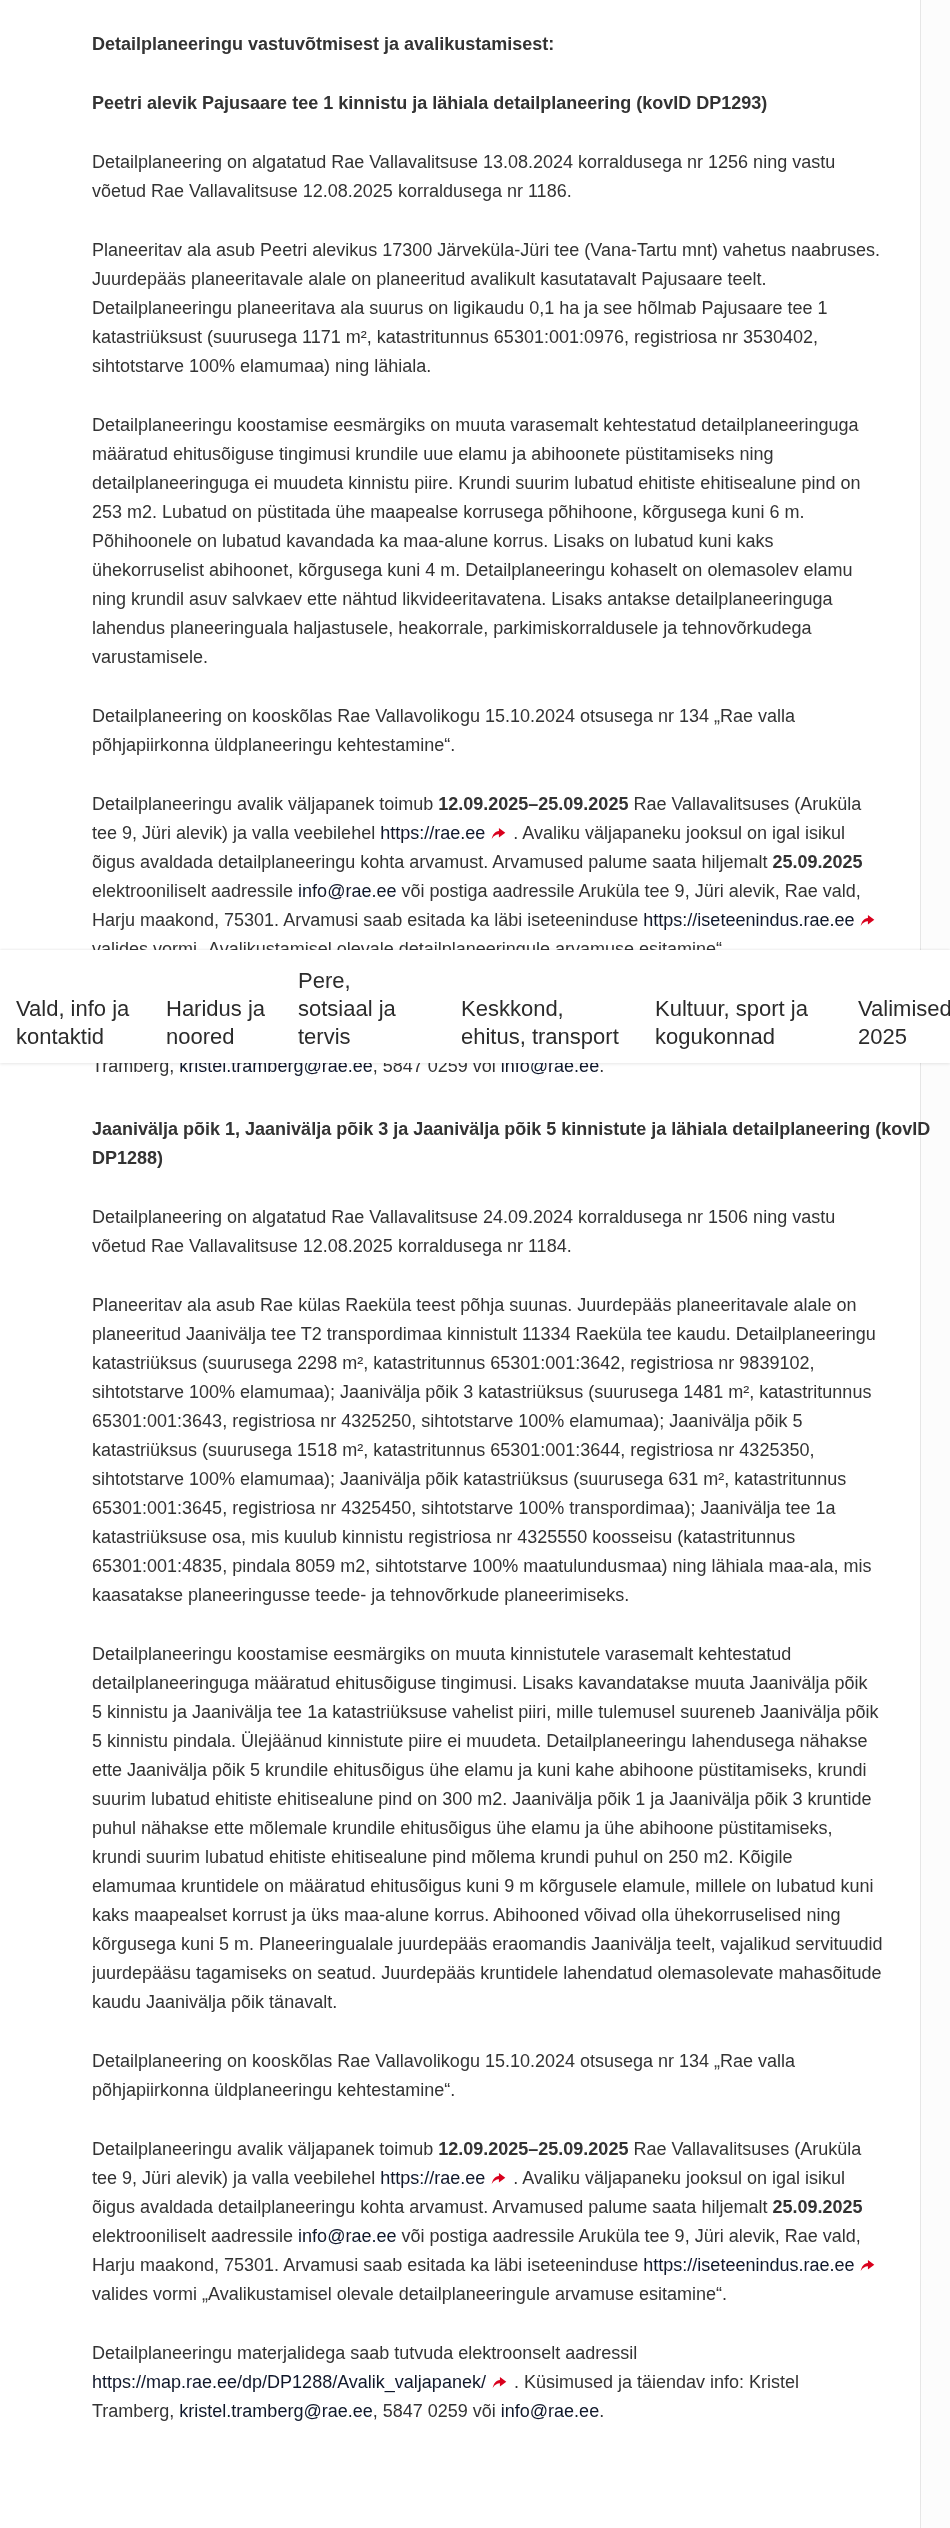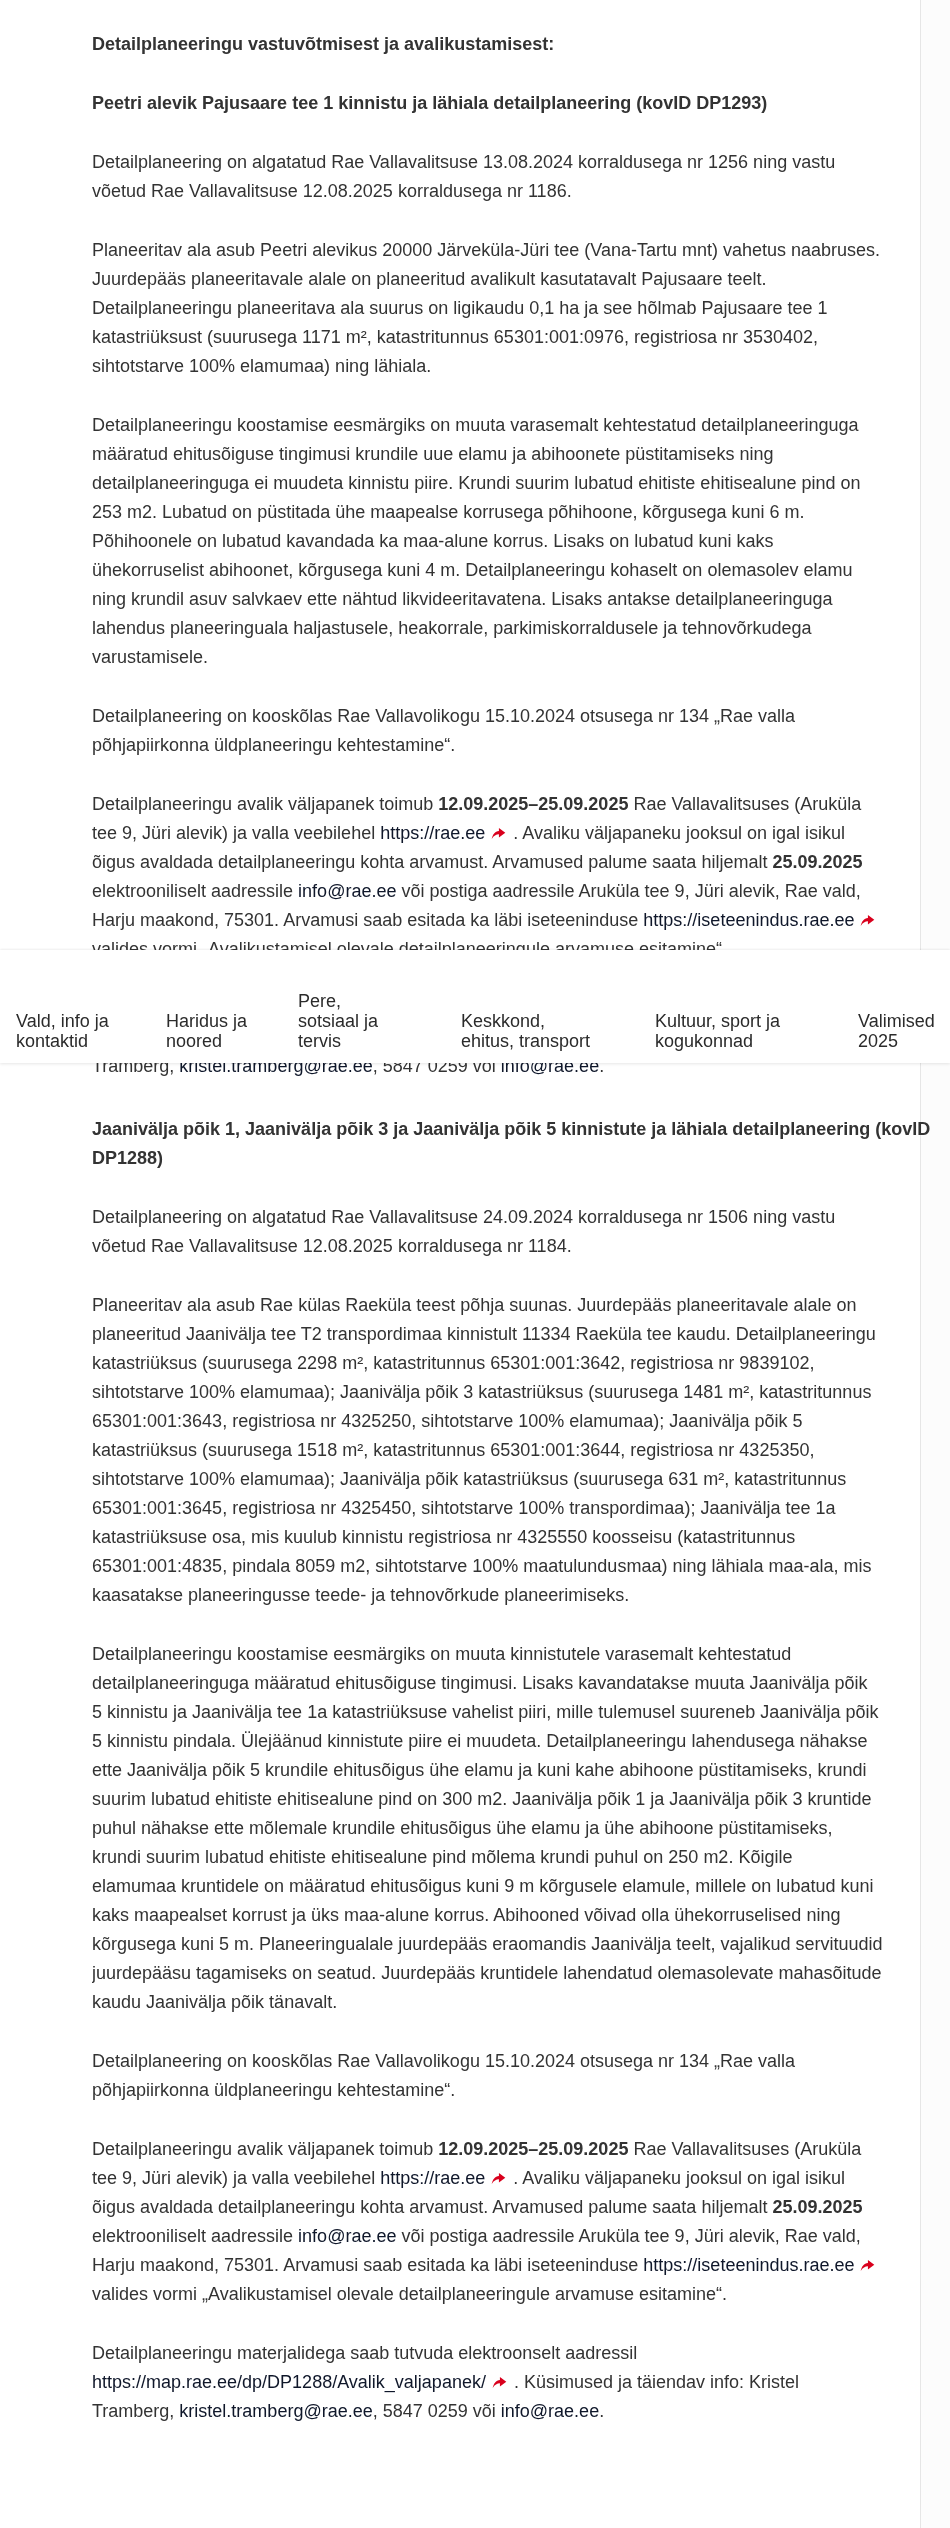--- a/index.html
+++ b/index.html
@@ -21,42 +21,42 @@
     overflow:hidden;letter-spacing:0;
   }
   .seg-b{font-weight:700;text-align:right;}
   .seg-l{color:#0f172a;}
   .arrow-wrap{display:inline-block;vertical-align:-3px;margin-left:5px;margin-right:1px;}
   .navbar{
     position:absolute;left:0;top:950px;width:950px;height:113px;background:#ffffff;
     z-index:10;box-shadow:0 1px 3px rgba(0,0,0,0.10), 0 -1px 2px rgba(0,0,0,0.05);
   }
   .nav-item{
-    position:absolute;bottom:12px;font-size:18px;line-height:20px;
+    position:absolute;bottom:12px;font-size:22px;line-height:28px;
     color:#2b2b2b;white-space:nowrap;cursor:pointer;margin-top:16px;
   }
 </style>
 </head>
 <body>
 
 <div class="side-strip"></div>
 
 <main class="content">
     <div class="block h">
       <div class="line"><span>Detailplaneeringu vastuvõtmisest ja avalikustamisest:</span></div>
     </div>
     <div class="block h">
       <div class="line"><span>Peetri alevik Pajusaare tee 1 kinnistu ja lähiala detailplaneering (kovID DP1293)</span></div>
     </div>
     <div class="block p">
       <div class="line"><span>Detailplaneering on algatatud Rae Vallavalitsuse 13.08.2024 korraldusega nr 1256 ning vastu</span></div>
       <div class="line"><span>võetud Rae Vallavalitsuse 12.08.2025 korraldusega nr 1186.</span></div>
     </div>
     <div class="block p">
-      <div class="line"><span>Planeeritav ala asub Peetri alevikus 20000 Järveküla-Jüri tee (Vana-Tartu mnt) vahetus naabruses.</span></div>
+      <div class="line"><span>Planeeritav ala asub Peetri alevikus 17300 Järveküla-Jüri tee (Vana-Tartu mnt) vahetus naabruses.</span></div>
       <div class="line"><span>Juurdepääs planeeritavale alale on planeeritud avalikult kasutatavalt Pajusaare teelt.</span></div>
       <div class="line"><span>Detailplaneeringu planeeritava ala suurus on ligikaudu 0,1 ha ja see hõlmab Pajusaare tee 1</span></div>
       <div class="line"><span>katastriüksust (suurusega 1171 m², katastritunnus 65301:001:0976, registriosa nr 3530402,</span></div>
       <div class="line"><span>sihtotstarve 100% elamumaa) ning lähiala.</span></div>
     </div>
     <div class="block p">
       <div class="line"><span>Detailplaneeringu koostamise eesmärgiks on muuta varasemalt kehtestatud detailplaneeringuga</span></div>
       <div class="line"><span>määratud ehitusõiguse tingimusi krundile uue elamu ja abihoonete püstitamiseks ning</span></div>
       <div class="line"><span>detailplaneeringuga ei muudeta kinnistu piire. Krundi suurim lubatud ehitiste ehitisealune pind on</span></div>
       <div class="line"><span>253 m2. Lubatud on püstitada ühe maapealse korrusega põhihoone, kõrgusega kuni 6 m.</span></div>

